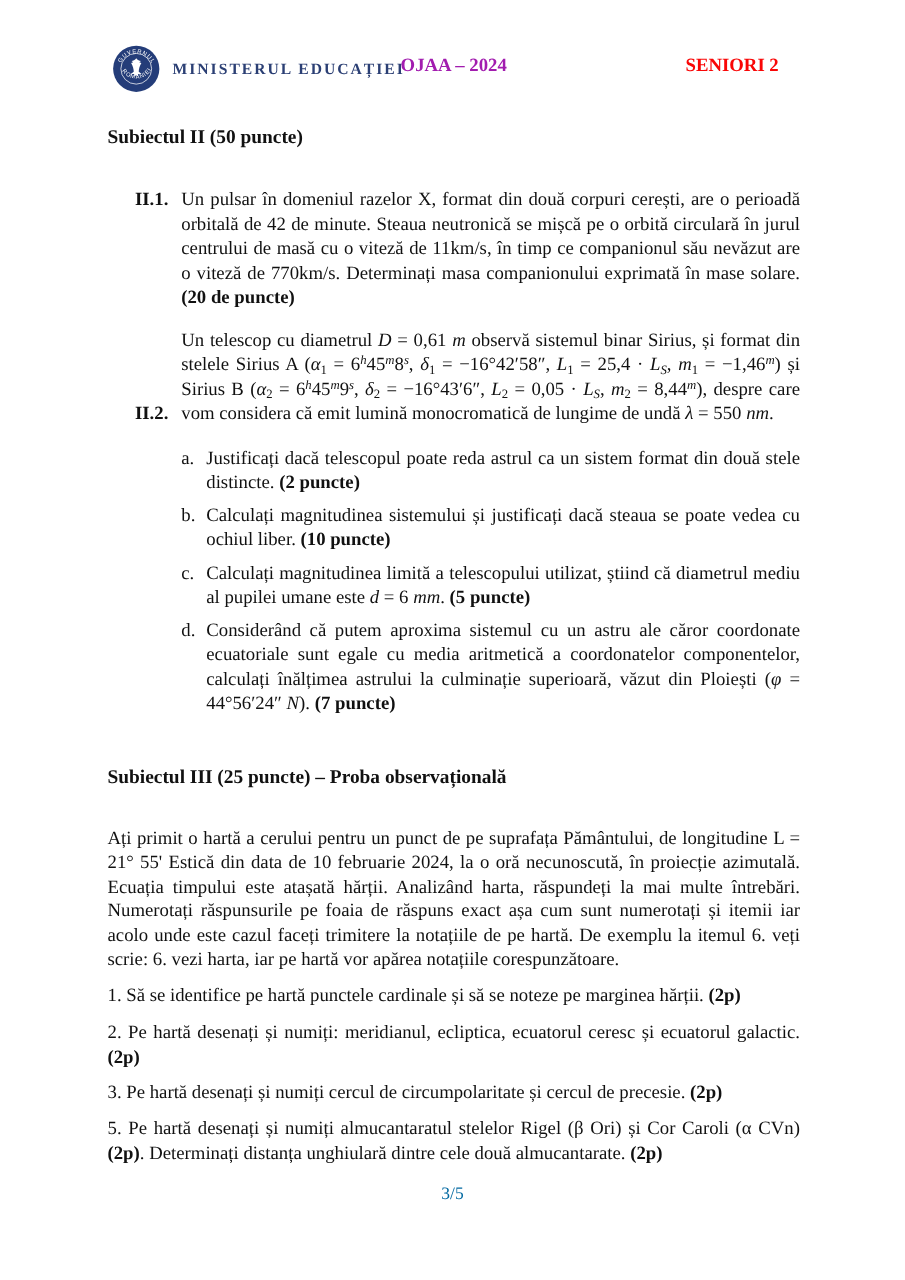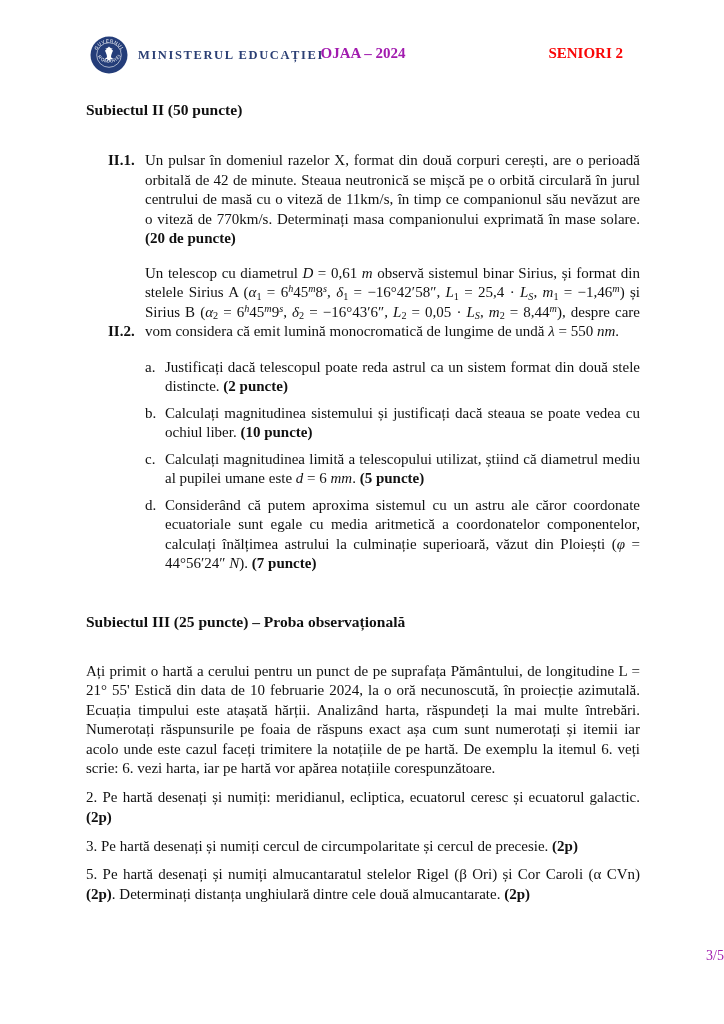--- a/index.html
+++ b/index.html
@@ -44,21 +44,21 @@
   .sublist{margin-top:16px;}
   .subitem{display:flex;padding-left:59px;margin-bottom:7px;}
   .slabel{flex:0 0 20px;line-height:19.5px;}
   .stext{flex:1;text-align:justify;line-height:19.5px;}
   
   .intro{margin:31px 0 0;text-align:justify;line-height:19.5px;}
   .obsitem{margin-top:8.5px;text-align:justify;line-height:20px;}
   
   .footer{
     position:absolute;left:0;right:0;bottom:60px;
-    text-align:right;font-size:14px;color:#a21caf;
+    text-align:center;font-size:14px;color:#0369a1;
   }
   
   .b{font-weight:bold;}
   .i{font-style:italic;}
   sup,sub{font-size:68%;line-height:0;vertical-align:baseline;position:relative;}
   sup{top:-0.48em;}
   sub{top:0.26em;}
 </style>
 </head>
 <body>
@@ -116,19 +116,20 @@
     <div class="subitem">
       <span class="slabel">d.</span>
       <span class="stext"><span>Considerând că putem aproxima sistemul cu un astru ale căror coordonate ecuatoriale sunt egale cu media aritmetică a coordonatelor componentelor, calculați înălțimea astrului la culminație superioară, văzut din Ploiești (</span><span class="i">φ</span><span> = 44°56′24″ </span><span class="i">N</span><span>). </span><span class="b">(7 puncte)</span></span>
     </div>
   </div>
 
   <h2 class="h2 s3">Subiectul III (25 puncte) – Proba observațională</h2>
 
   <p class="intro"><span>Ați primit o hartă a cerului pentru un punct de pe suprafața Pământului, de longitudine L = 21° 55' Estică din data de 10 februarie 2024, la o oră necunoscută, în proiecție azimutală. Ecuația timpului este atașată hărții. Analizând harta, răspundeți la mai multe întrebări. Numerotați răspunsurile pe foaia de răspuns exact așa cum sunt numerotați și itemii iar acolo unde este cazul faceți trimitere la notațiile de pe hartă. De exemplu la itemul 6. veți scrie: 6. vezi harta, iar pe hartă vor apărea notațiile corespunzătoare.</span></p>
 
+  <div class="obsitem"><span>1. Să se identifice pe hartă punctele cardinale și să se noteze pe marginea hărții. </span><span class="b">(2p)</span></div>
   <div class="obsitem"><span>2. Pe hartă desenați și numiți: meridianul, ecliptica, ecuatorul ceresc și ecuatorul galactic. </span><span class="b">(2p)</span></div>
   <div class="obsitem"><span>3. Pe hartă desenați și numiți cercul de circumpolaritate și cercul de precesie. </span><span class="b">(2p)</span></div>
   <div class="obsitem"><span>5. Pe hartă desenați și numiți almucantaratul stelelor Rigel (β Ori) și Cor Caroli (α CVn) </span><span class="b">(2p)</span><span>. Determinați distanța unghiulară dintre cele două almucantarate. </span><span class="b">(2p)</span></div>
 
   <div class="footer">3/5</div>
 
 </div>
 
 </body></html>

